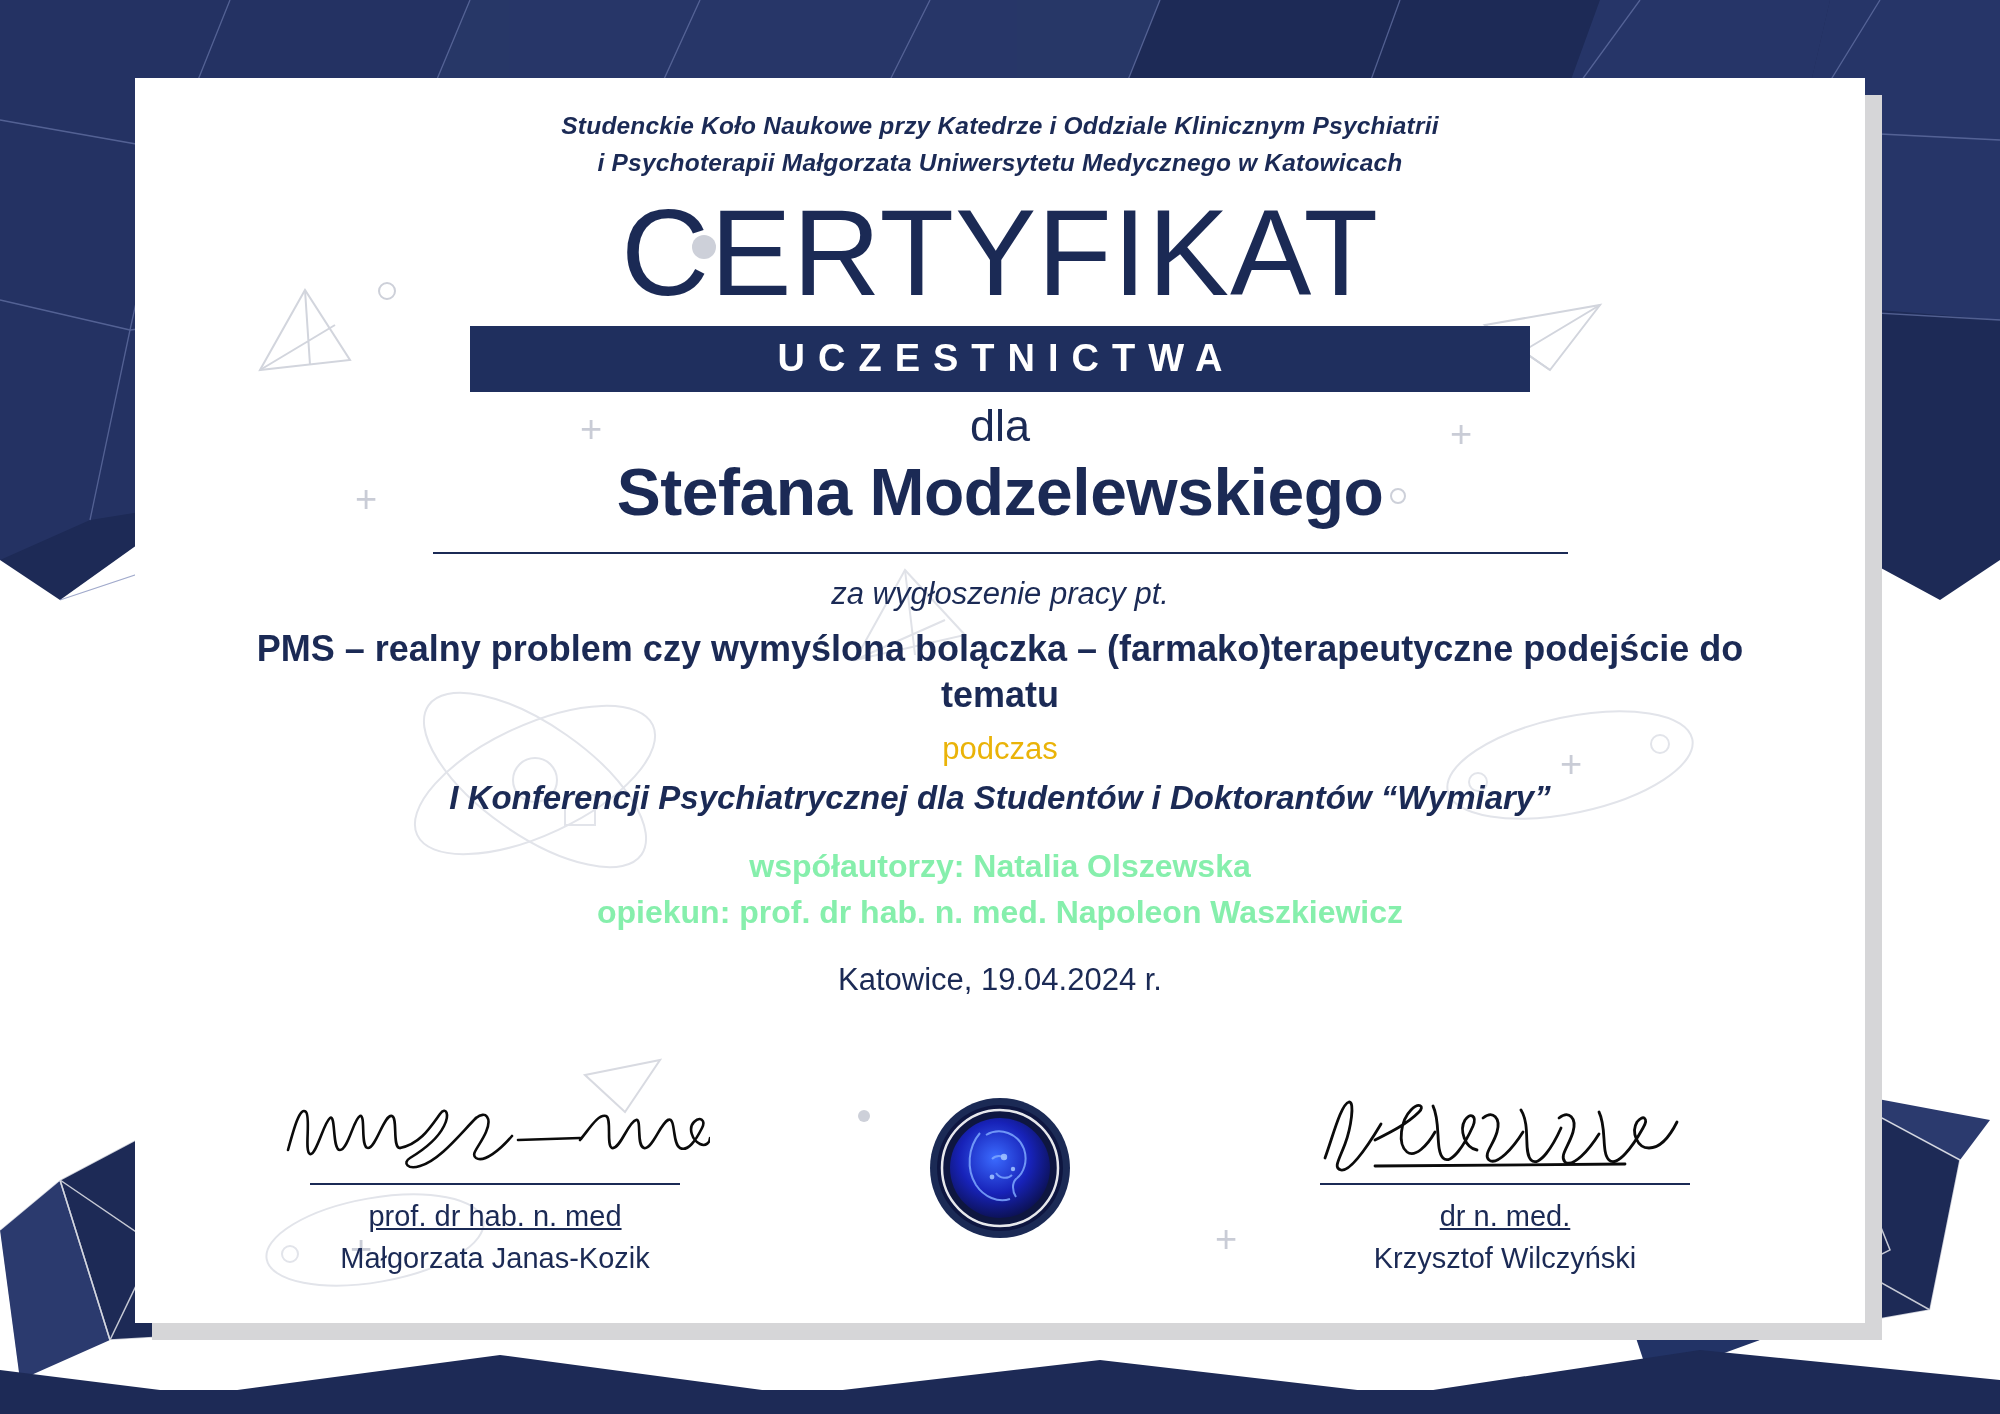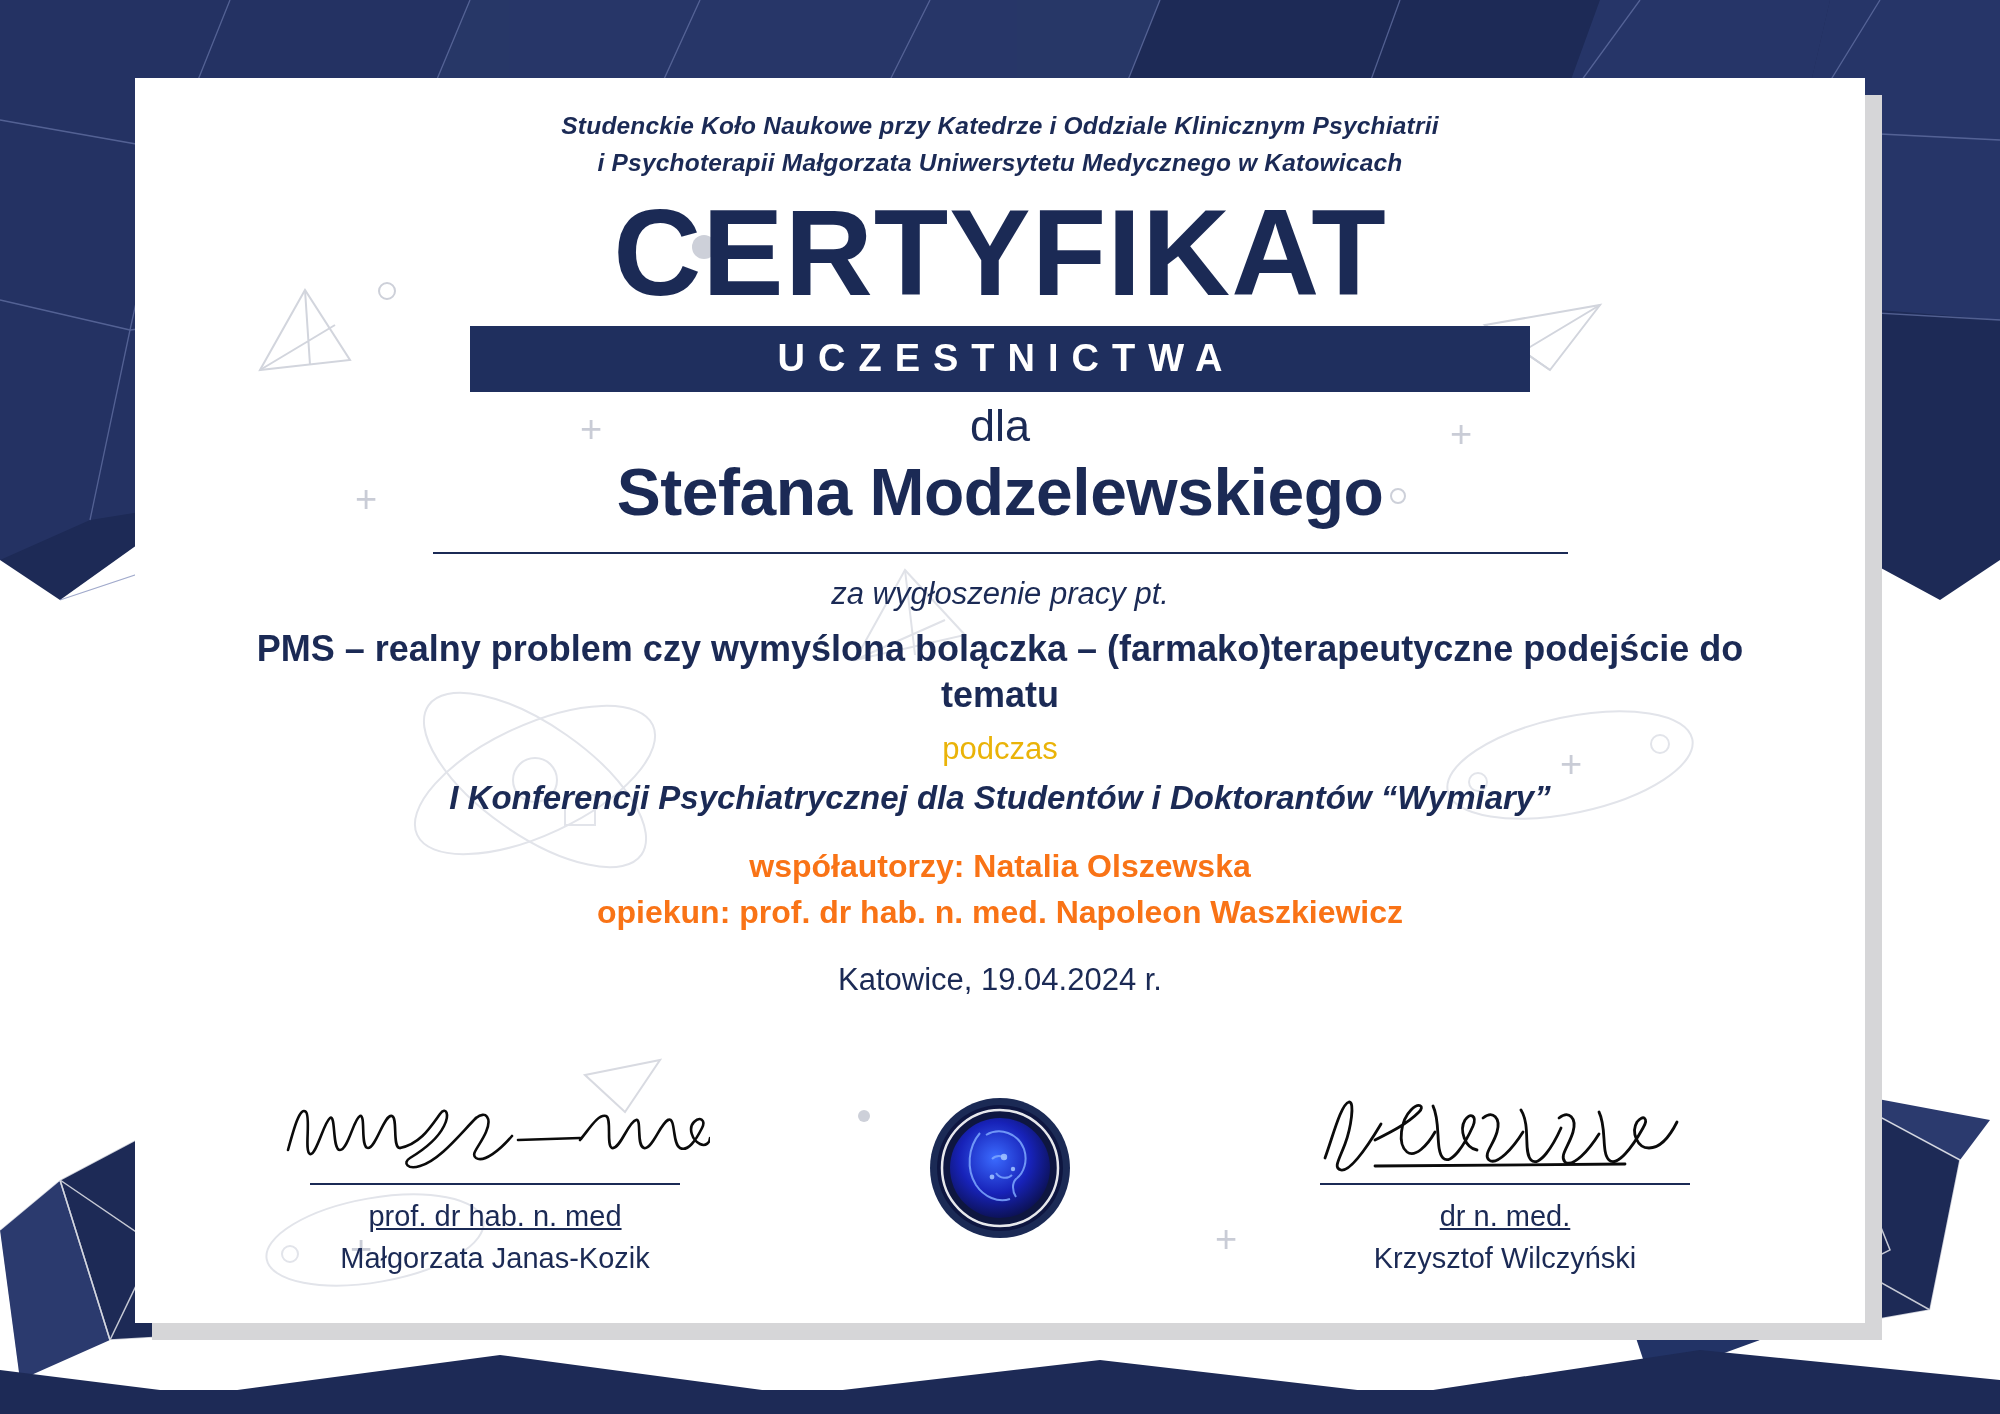--- a/index.html
+++ b/index.html
@@ -66,21 +66,21 @@
     font-weight: bold;
     color: #1b2a55;
     letter-spacing: 0.2px;
     line-height: 1.5;
   }
   .org-wrap { padding-top: 30px; }
 
   .title {
     margin-top: 10px;
     font-size: 122px;
-    font-weight: bold;
+    font-weight: normal;
     letter-spacing: 1px;
     color: #1b2a55;
     line-height: 1.0;
   }
 
   .subtitle-bar {
     position: relative;
     margin: 12px auto 0 auto;
     width: 1060px;
     height: 66px;
@@ -146,21 +146,21 @@
     font-size: 33px;
     font-weight: bold;
     font-style: italic;
     color: #1b2a55;
   }
 
   .coauthors {
     margin-top: 26px;
     font-size: 32px;
     font-weight: bold;
-    color: #f97316;
+    color: #86efac;
     line-height: 1.45;
   }
 
   .place-date {
     margin-top: 26px;
     font-size: 31px;
     color: #1b2a55;
   }
 
   .signatures {

